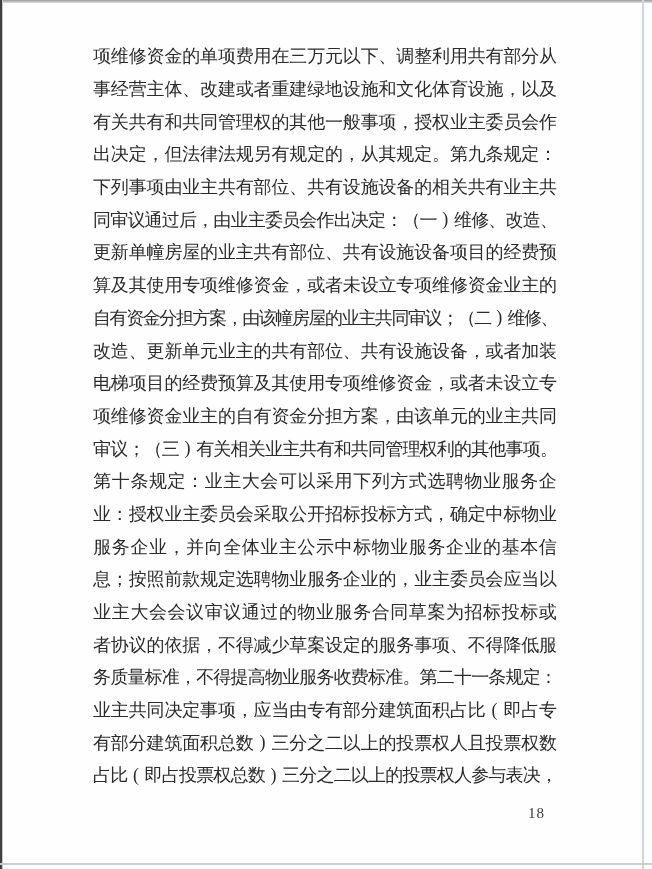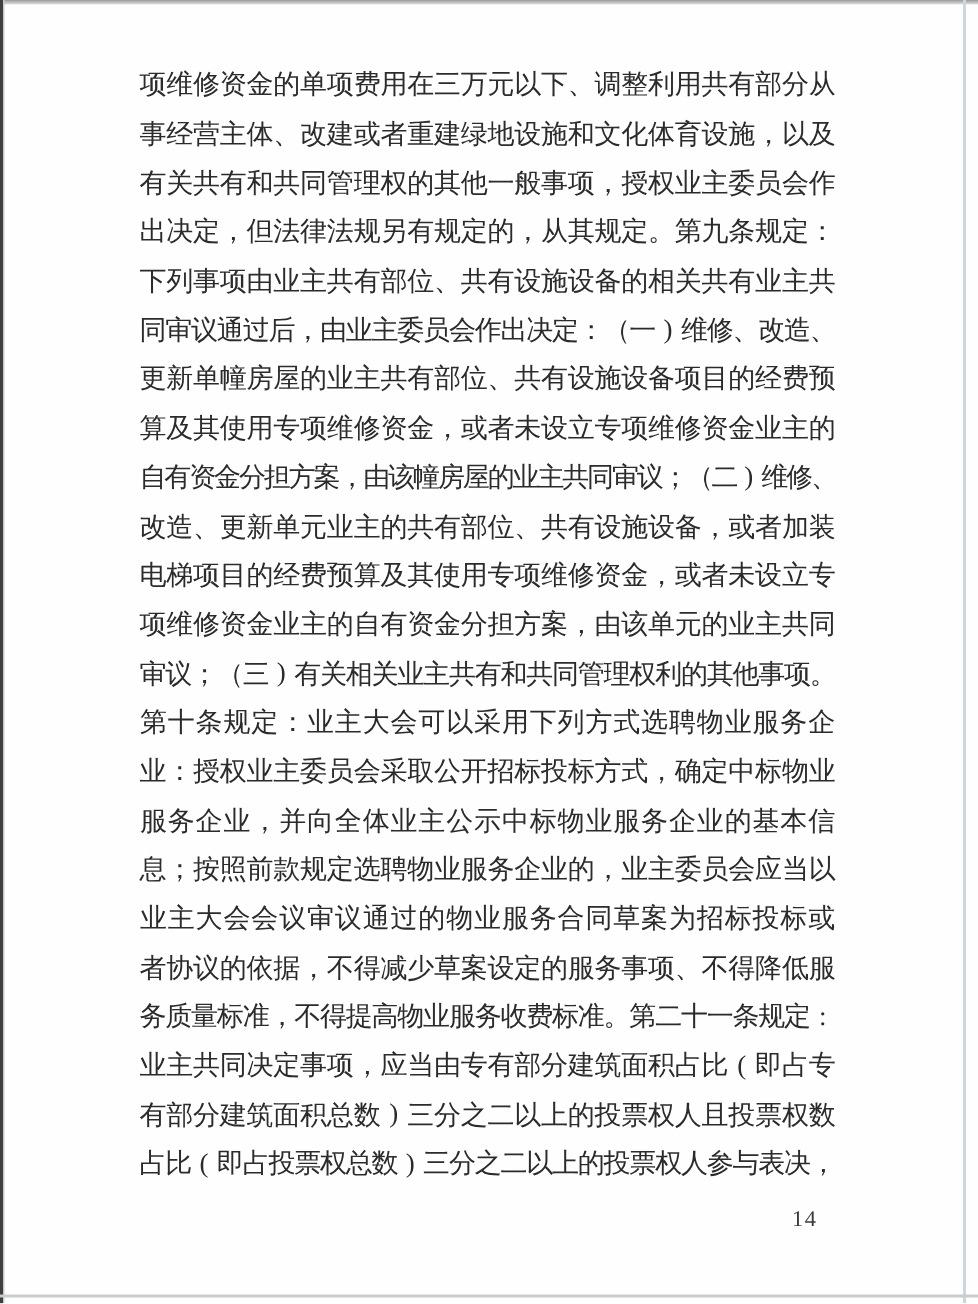--- a/index.html
+++ b/index.html
@@ -702,14 +702,14 @@
         <span>权</span>
         <span>人</span>
         <span>参</span>
         <span>与</span>
         <span>表</span>
         <span>决</span>
         <span>，</span>
       </div>
   </div>
 
-  <div class="page-number">14</div>
+  <div class="page-number">18</div>
 </div>
 
 </body></html>

